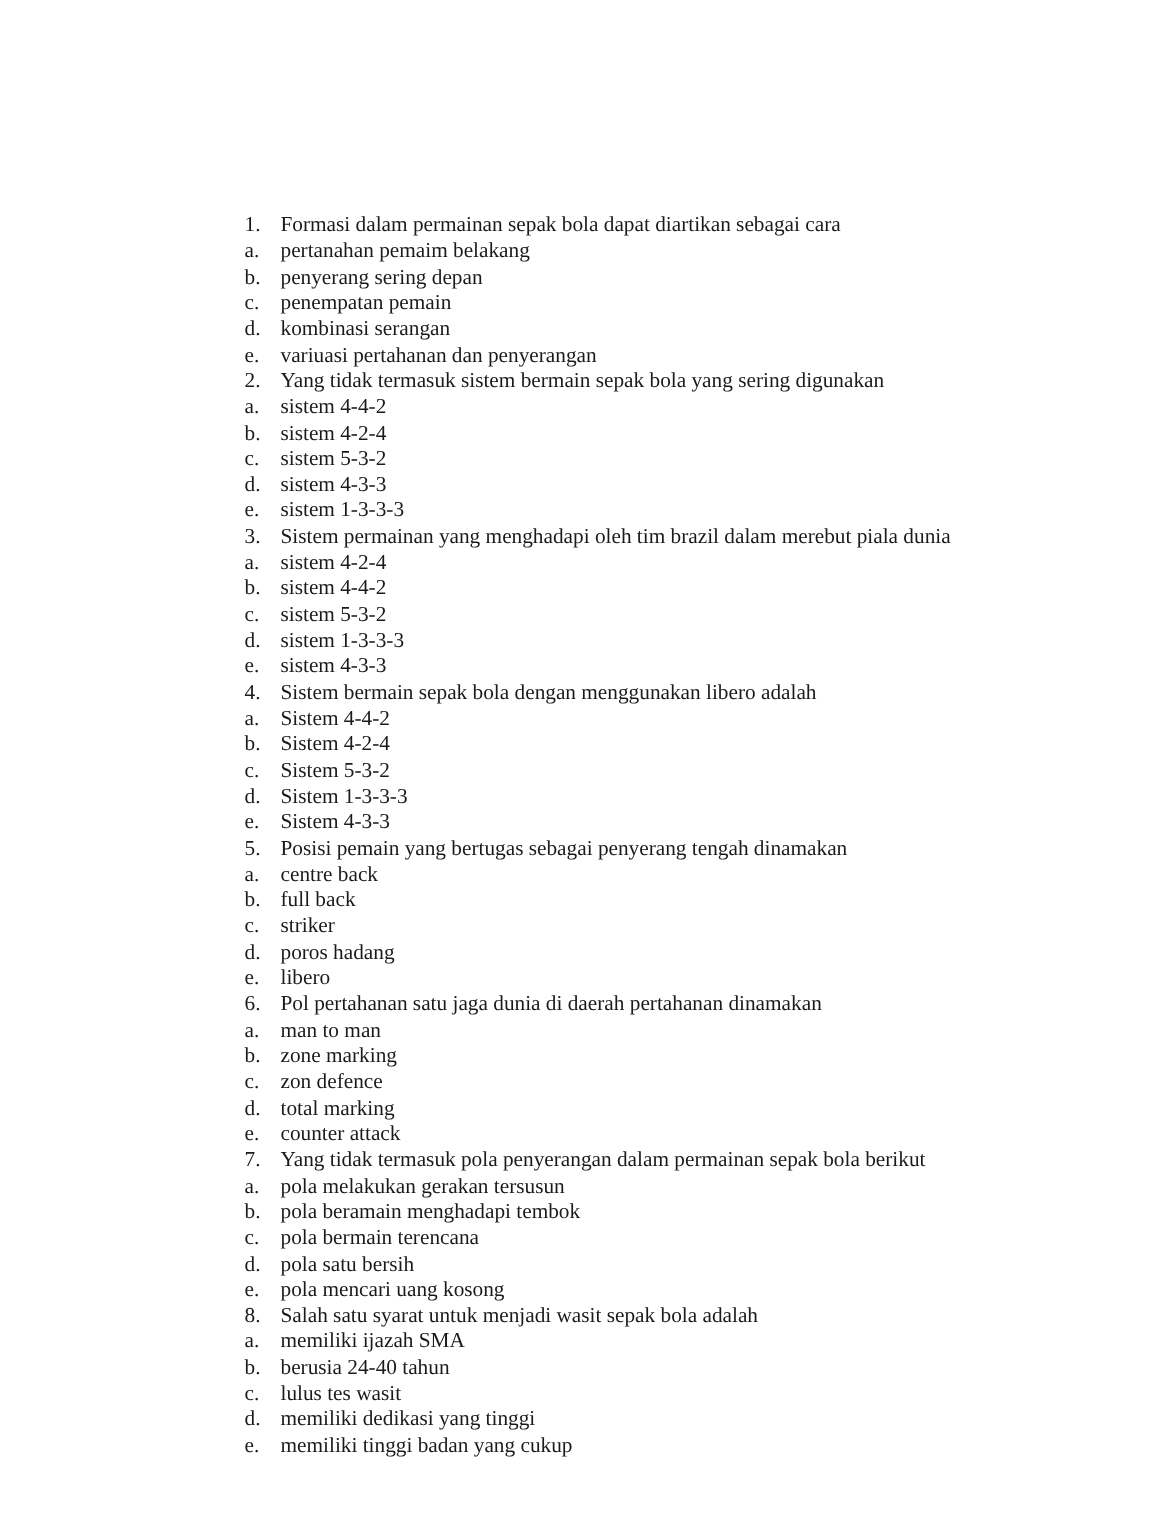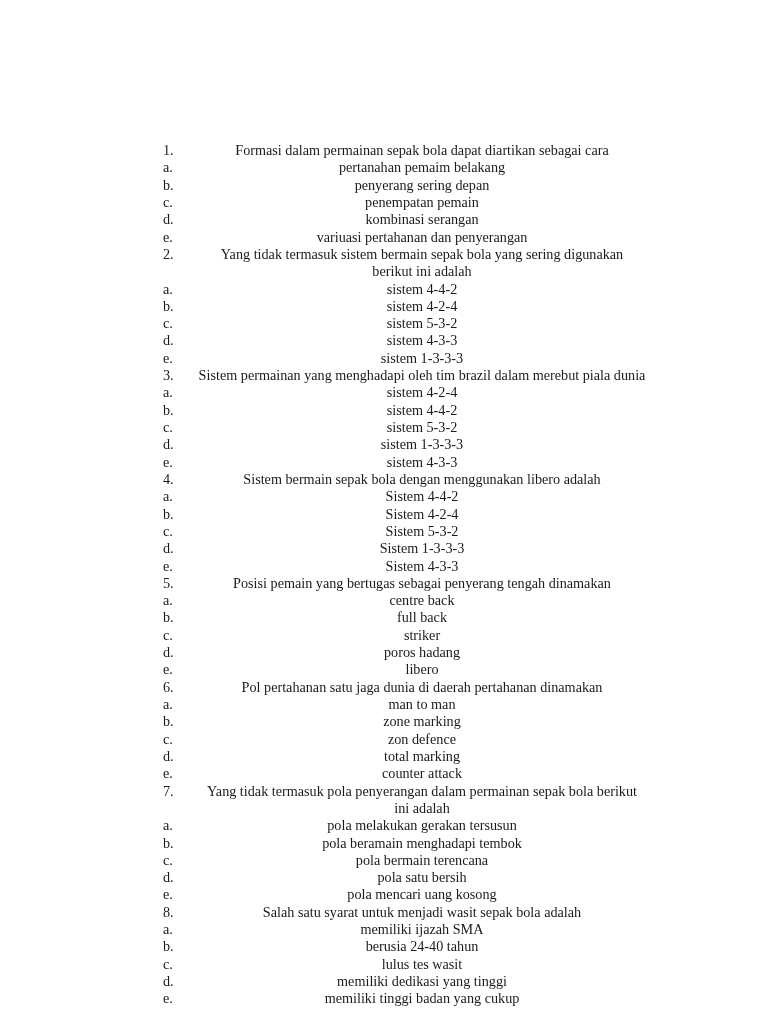--- a/index.html
+++ b/index.html
@@ -37,21 +37,20 @@
     }
     .marker {
       width: 24px;
       flex: 0 0 24px;
       display: inline-block;
     }
     .text {
       display: inline-block;
       white-space: normal;
       width: 470px;
-      text-align: center;
     }
   </style>
 </head>
 <body>
 
 <div class="page">
   <div class="content" id="qlist">
       <div>
         <div class="row">
           <span class="marker">1.</span>
@@ -77,24 +76,20 @@
           <span class="marker">e.</span>
           <span class="text">variuasi pertahanan dan penyerangan</span>
         </div>
       </div>
       <div>
         <div class="row">
           <span class="marker">2.</span>
           <span class="text">Yang tidak termasuk sistem bermain sepak bola yang sering digunakan</span>
         </div>
         <div class="row">
-          <span class="marker"></span>
-          <span class="text">berikut ini adalah</span>
-        </div>
-        <div class="row">
           <span class="marker">a.</span>
           <span class="text">sistem 4-4-2</span>
         </div>
         <div class="row">
           <span class="marker">b.</span>
           <span class="text">sistem 4-2-4</span>
         </div>
         <div class="row">
           <span class="marker">c.</span>
           <span class="text">sistem 5-3-2</span>
@@ -209,24 +204,20 @@
         </div>
         <div class="row">
           <span class="marker">e.</span>
           <span class="text">counter attack</span>
         </div>
       </div>
       <div>
         <div class="row">
           <span class="marker">7.</span>
           <span class="text">Yang tidak termasuk pola penyerangan dalam permainan sepak bola berikut</span>
-        </div>
-        <div class="row">
-          <span class="marker"></span>
-          <span class="text">ini adalah</span>
         </div>
         <div class="row">
           <span class="marker">a.</span>
           <span class="text">pola melakukan gerakan tersusun</span>
         </div>
         <div class="row">
           <span class="marker">b.</span>
           <span class="text">pola beramain menghadapi tembok</span>
         </div>
         <div class="row">

